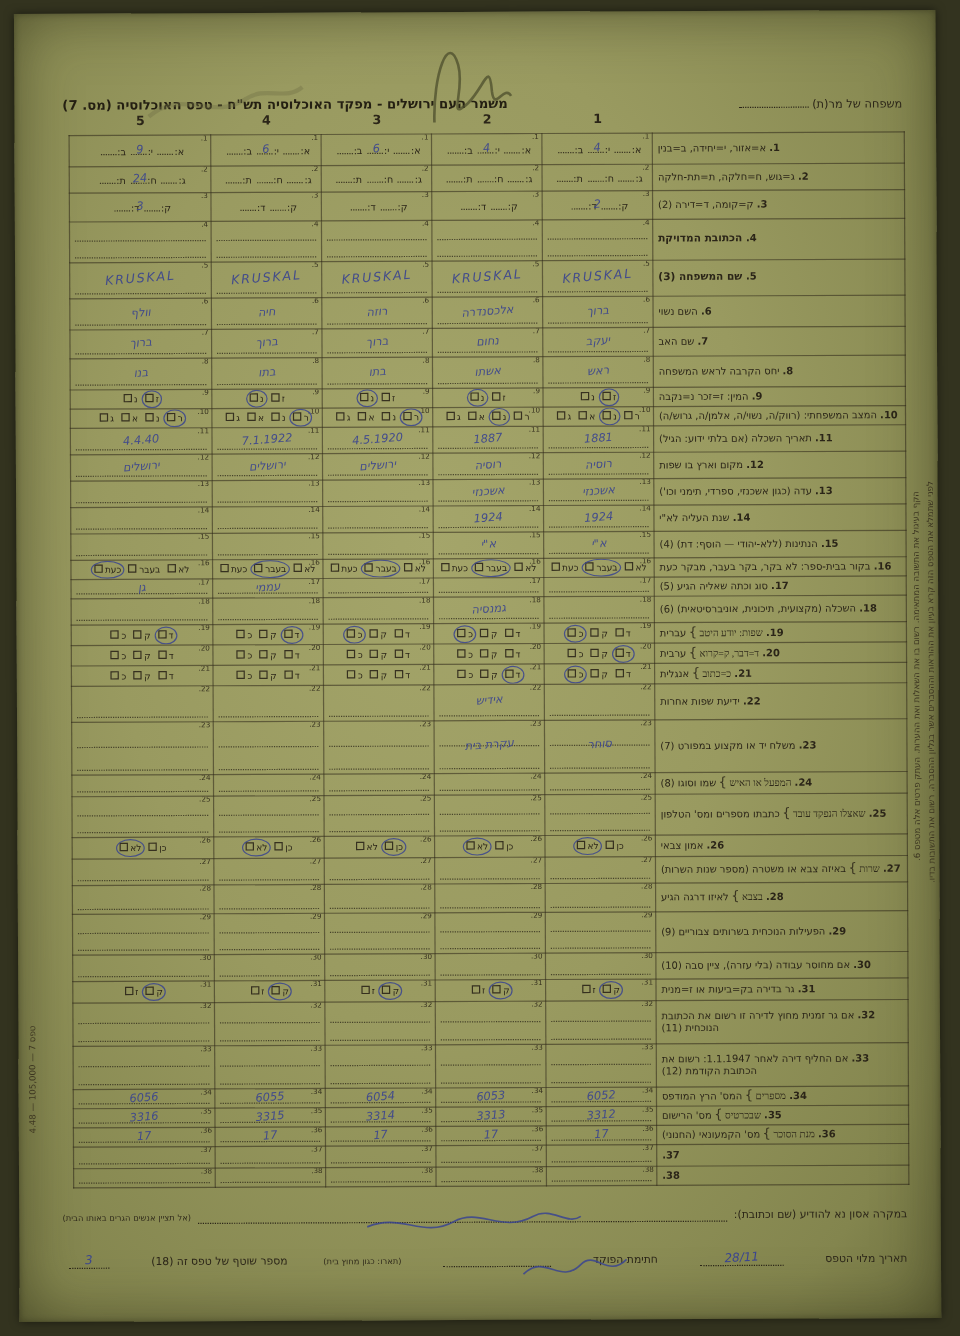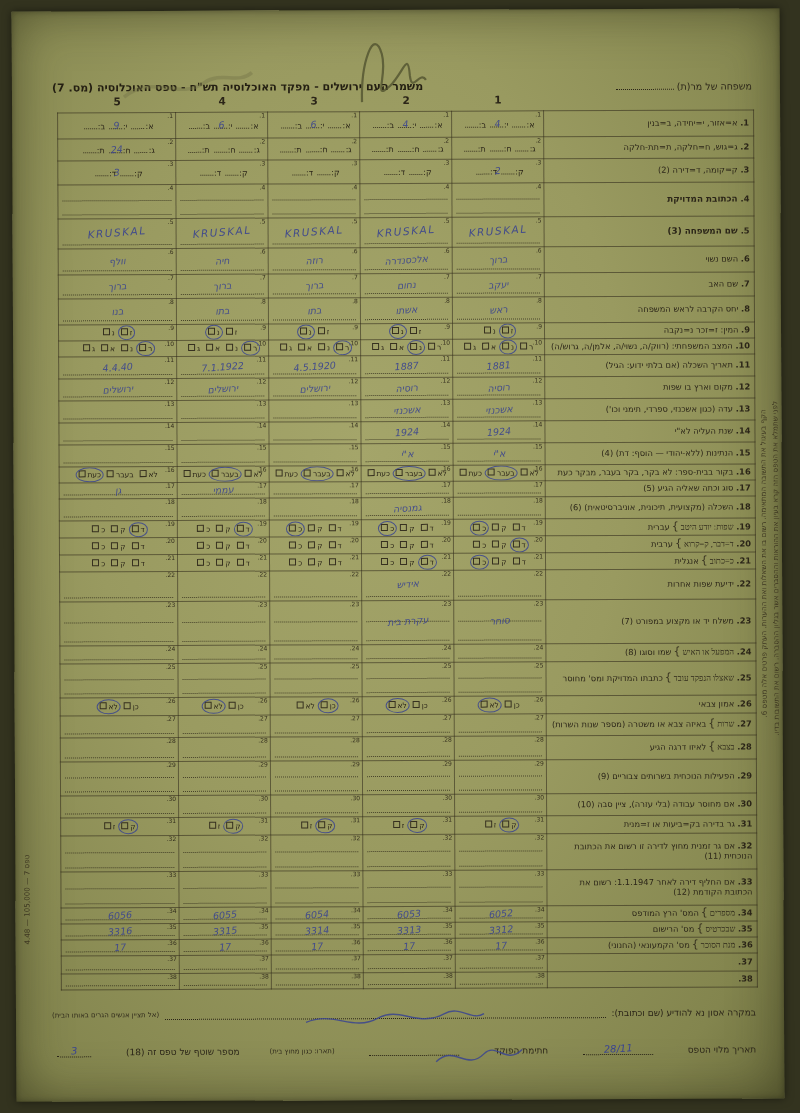--- a/index.html
+++ b/index.html
@@ -13,21 +13,21 @@
   .hdr-title{position:absolute;top:70px;left:40px;font-size:11px;font-weight:bold;color:#241f12;direction:rtl;white-space:nowrap;}
   .hdr-family{position:absolute;top:72px;right:28px;font-size:9.5px;white-space:nowrap;}
   .dots40{display:inline-block;width:58px;border-bottom:1.5px dotted #2b2518;height:8px;margin-inline-start:3px;}
   .colnums{position:absolute;top:84px;right:26px;width:696px;display:flex;direction:rtl;}
   .cspacer{width:210px;}
   .cnum{text-align:center;font-size:10.5px;font-weight:bold;}
   table.census{position:absolute;top:101px;right:26px;width:696px;border-collapse:collapse;table-layout:fixed;
         border:1px solid rgba(43,37,24,.8);}
   col.c-label{width:210px;} col.c-d{width:92px;} col.c-d5{width:118px;}
   td{border:1px solid rgba(43,37,24,.55);vertical-align:middle;overflow:hidden;}
-  .labelcell{text-align:right;padding:1px 4px;font-size:8.3px;line-height:1.12;position:relative;}
+  .labelcell{text-align:left;padding:1px 4px;font-size:8.3px;line-height:1.12;position:relative;}
   .labelcell.b{font-weight:bold;font-size:8.8px;}
   .rnum{font-weight:bold;font-size:8.3px;}
   .grp{opacity:.95;font-family:Liberation Serif, serif;}
   .brc{direction:ltr;unicode-bidi:isolate;font-size:11px;margin:0 2px;opacity:.85;}
   .cell{position:relative;text-align:center;font-size:8px;padding:1px 2px;}
   .cn{position:absolute;top:0;right:2px;font-size:6px;font-style:normal;opacity:.9;line-height:1;}
   .cell.dotted::after{content:"";position:absolute;left:4px;right:4px;bottom:3px;border-bottom:1.2px dotted rgba(43,37,24,.75);}
   .cell.dotted2::before{content:"";position:absolute;left:4px;right:4px;bottom:52%;border-bottom:1.2px dotted rgba(43,37,24,.75);}
   .fld{font-size:8px;}
   .gap{display:inline-block;width:13px;height:7px;border-bottom:1px dotted rgba(43,37,24,.85);margin-inline:1px 4px;}
@@ -467,21 +467,21 @@
             <i class="cn">24.</i>
           </td>
           <td class="cell dotted">
             <i class="cn">24.</i>
           </td>
           <td class="cell dotted">
             <i class="cn">24.</i>
           </td>
         </tr>
         <tr style="height: 34px;">
-          <td class="labelcell"><span class="rnum">25.</span> <span class="grp">שאצלו הנפקד עובד</span><span class="brc">{</span><span class="lbl">כתבתו המדויקת ומס' מחוסר</span></td>
+          <td class="labelcell"><span class="rnum">25.</span> <span class="grp">שאצלו הנפקד עובד</span><span class="brc">{</span><span class="lbl">כתבתו מספרים ומס' הטלפון</span></td>
           <td class="cell dotted dotted2">
             <i class="cn">25.</i>
           </td>
           <td class="cell dotted dotted2">
             <i class="cn">25.</i>
           </td>
           <td class="cell dotted dotted2">
             <i class="cn">25.</i>
           </td>
           <td class="cell dotted dotted2">

